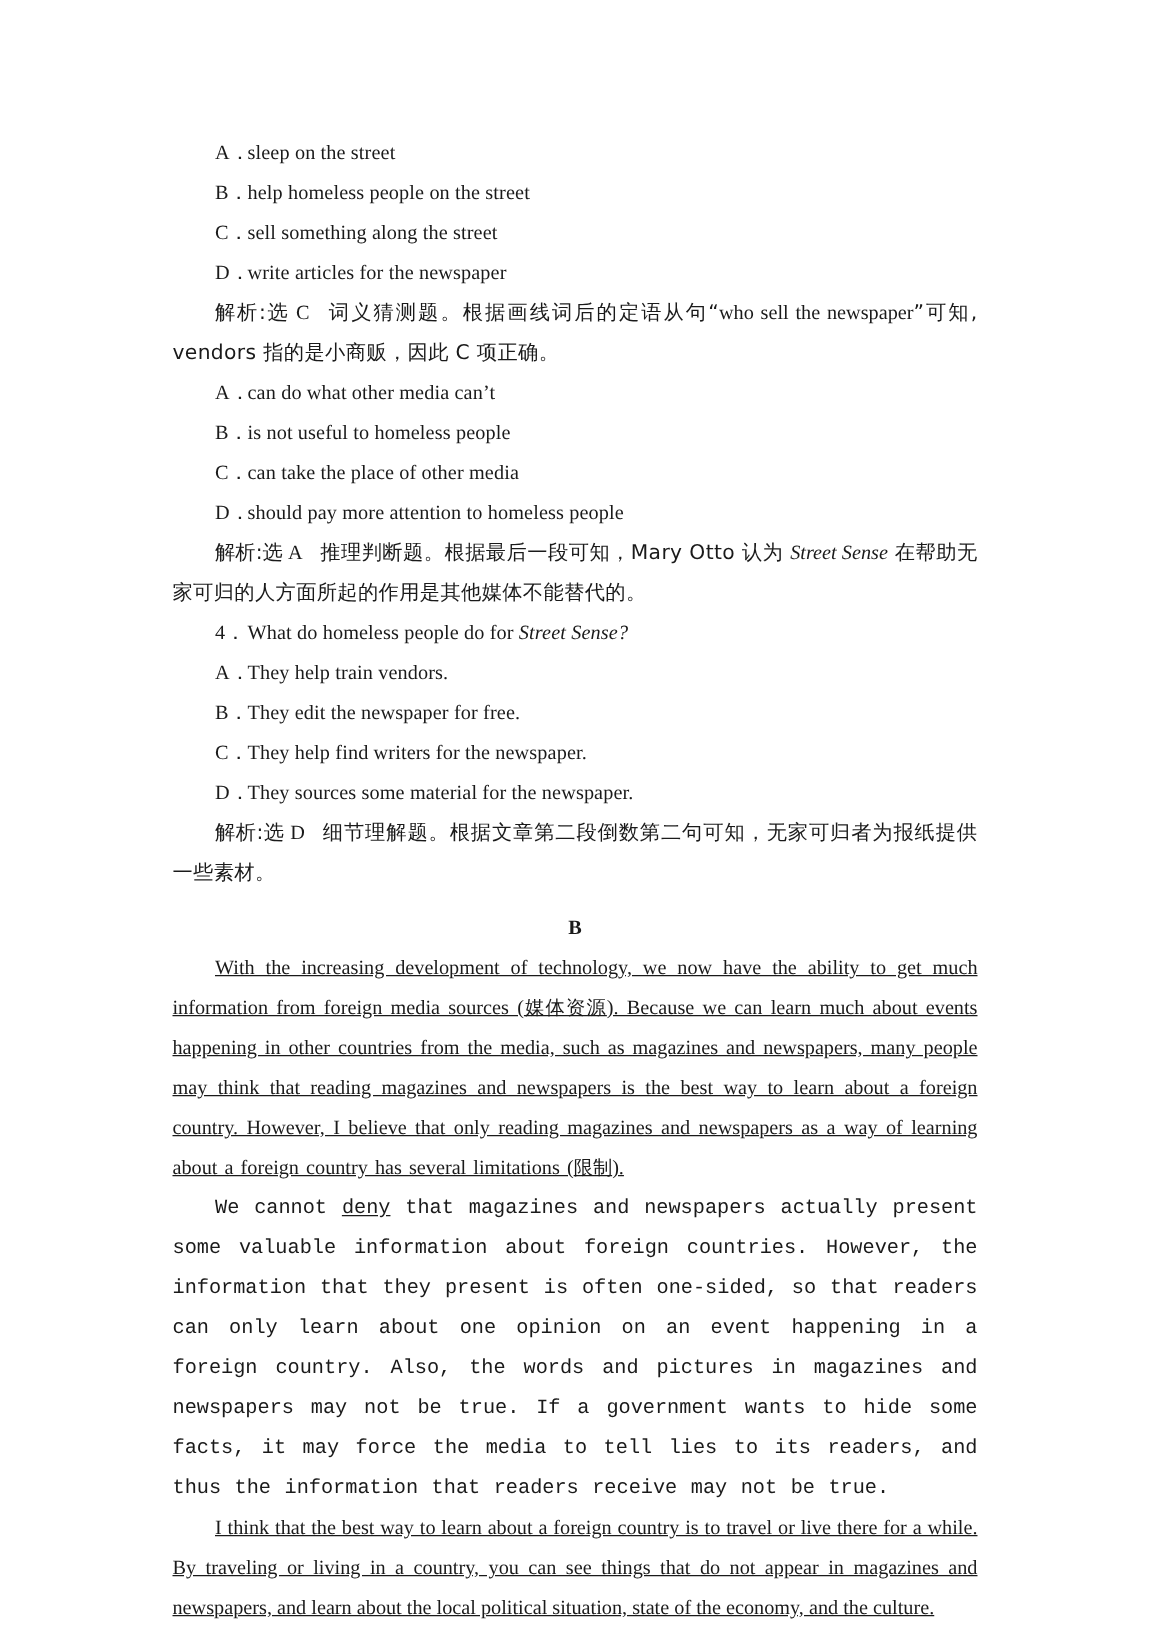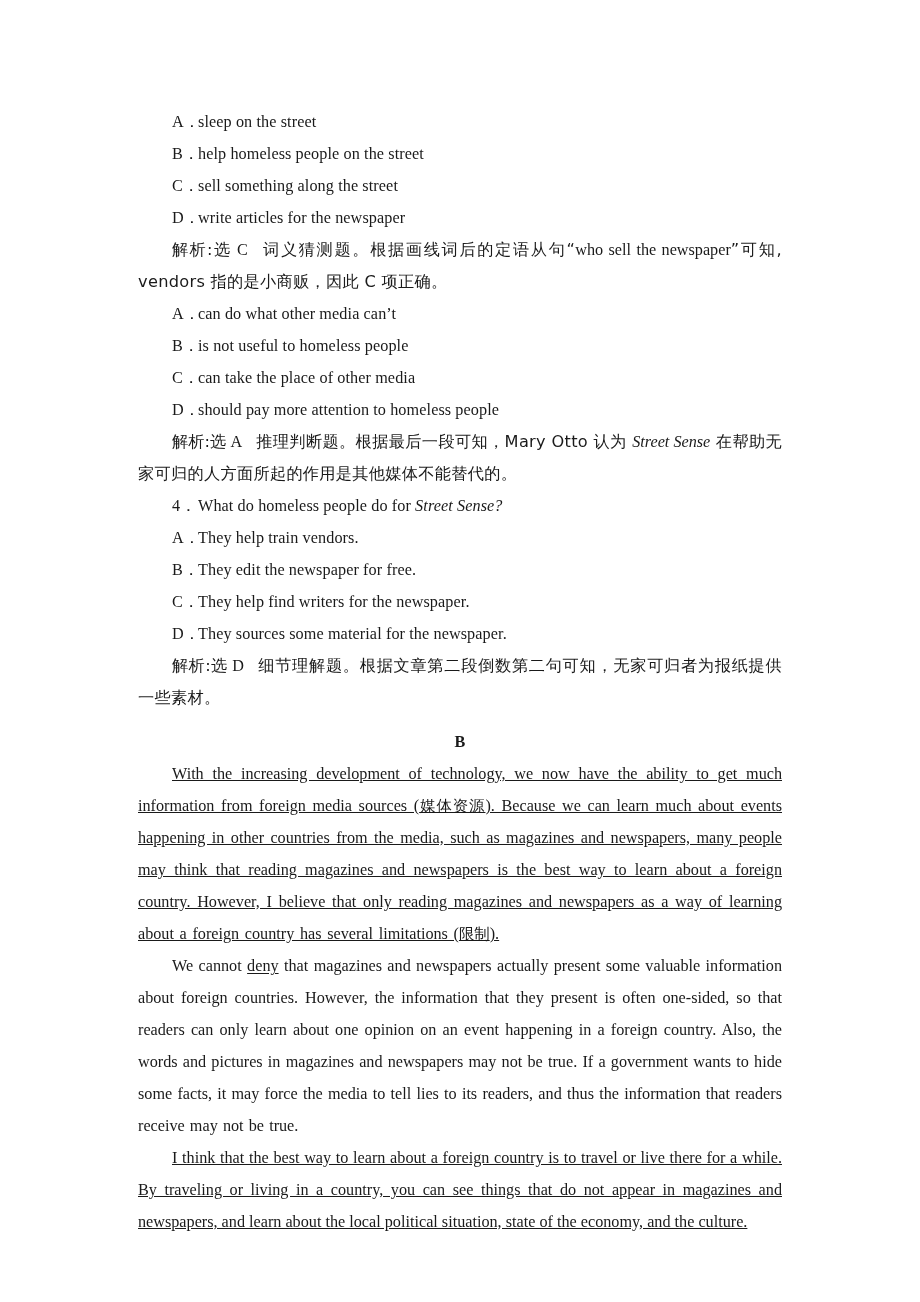--- a/index.html
+++ b/index.html
@@ -99,21 +99,21 @@
 
   
   .para {
     font-size: 16.2px;
     line-height: 32px;
     text-align: justify;
     text-indent: 34px;
     hyphens: none;
   }
   .para.stretch1 { word-spacing: 1.6px; text-decoration: underline; }
-  .para.stretch2 { word-spacing: 1.1px; }
+  .para.stretch2 { word-spacing: 1.1px; font-family: Liberation Mono, monospace; }
   .para:last-child { text-align: justify; text-decoration: underline; }
   .para .cn {
     font-family: "DejaVu Sans", "Liberation Sans", sans-serif;
     font-size: 15.4px;
   }
 
   
   .sp6 { height: 6px; }
 </style>
 </head>

